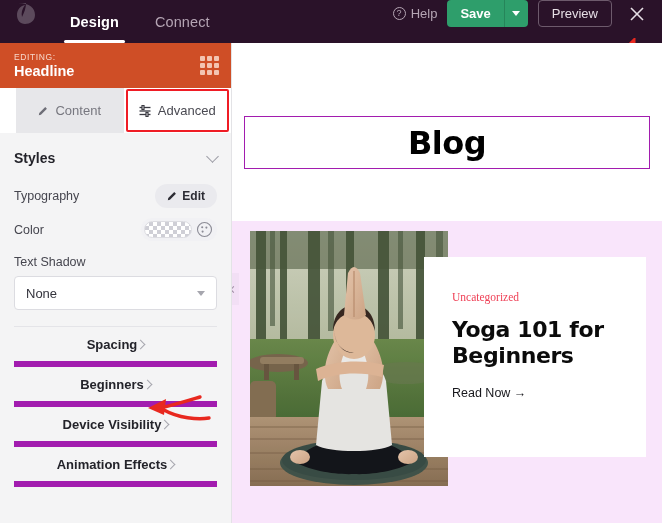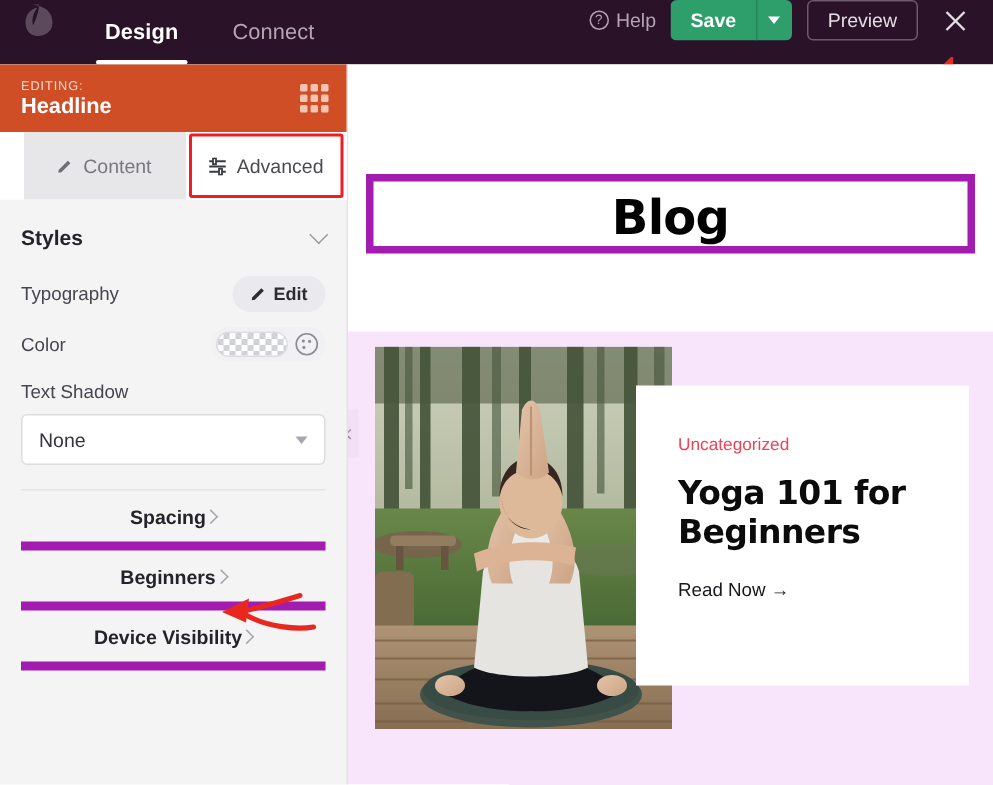--- a/index.html
+++ b/index.html
@@ -111,37 +111,37 @@
 
   
   .arrow-annot { position: absolute; left: 140px; top: 391px; width: 72px; height: 34px; pointer-events: none; }
   .arrow-top { position: absolute; left: 620px; top: 38px; width: 30px; height: 26px; pointer-events: none; }
 
   
   .canvas { position: absolute; left: 232px; top: 43px; width: 430px; height: 480px;
             background: #ffffff; overflow: hidden; }
   .canvas-white { height: 178px; background: #ffffff; position: relative; }
   .blog-box { position: absolute; left: 12px; right: 12px; top: 73px; height: 53px;
-              border: 5px solid #a21caf; display: flex; align-items: flex-end; justify-content: center; }
+              border: 1px solid #a21caf; display: flex; align-items: center; justify-content: center; }
   .blog-title { font-size: 32px; font-weight: bold; color: #000000; letter-spacing: -.5px;
                 font-family: "DejaVu Sans", sans-serif; }
 
   .canvas-pink { height: 302px; background: #f9e5fb; position: relative; }
   .collapse-handle { position: absolute; left: -7px; top: 52px; width: 14px; height: 32px;
                      background: #f2dff5; border-radius: 4px 0 0 4px; display: flex;
                      align-items: center; justify-content: center; cursor: pointer; }
   .chev-lt { width: 5px; height: 5px; border-left: 1.4px solid #9b8aa0; border-bottom: 1.4px solid #9b8aa0;
              transform: rotate(45deg); margin-left: 2px; }
 
   .post-card { position: absolute; left: 18px; top: 10px; width: 198px; height: 255px; overflow: hidden; }
   .yoga-photo { width: 100%; height: 100%; display: block; }
 
   .post-text { position: absolute; left: 192px; top: 36px; width: 222px; height: 200px;
                background: #ffffff; padding: 34px 0 0 28px; }
-  .cat { font-size: 11.5px; color: #ef4056; }
+  .cat { font-size: 11.5px; color: #ef4056; font-family: Liberation Serif, serif; }
   .post-h { font-size: 22px; font-weight: bold; color: #0b0b0b; line-height: 1.16; margin-top: 14px;
             font-family: "DejaVu Sans", sans-serif; letter-spacing: -.4px; }
   .read-now { font-size: 12.5px; color: #17171c; margin-top: 18px; }
 </style>
 </head>
 <body>
 
 <div class="topbar">
   <div class="logo-wrap">
     <svg class="logo-leaf" viewBox="0 0 24 26">
@@ -269,20 +269,24 @@
     <div class="list-item">
       <span class="list-lbl">Spacing</span>
       <span class="chev-rt"></span>
     </div>
     <div class="list-item">
       <span class="list-lbl">Beginners</span>
       <span class="chev-rt"></span>
     </div>
     <div class="list-item">
       <span class="list-lbl">Device Visibility</span>
+      <span class="chev-rt"></span>
+    </div>
+    <div class="list-item">
+      <span class="list-lbl">Animation Effects</span>
       <span class="chev-rt"></span>
     </div>
 
   </div>
 </div>
 
 <svg class="arrow-annot" viewBox="0 0 72 34">
   <path d="M69 27 C58 29 38 27 24 19" stroke="#e8281f" stroke-width="3.4" fill="none" stroke-linecap="round"></path>
   <path d="M60 6 C50 9 34 14 20 17" stroke="#e8281f" stroke-width="3.4" fill="none" stroke-linecap="round"></path>
   <path d="M8 17 L26 8 L24 24 Z" fill="#e8281f"></path>

